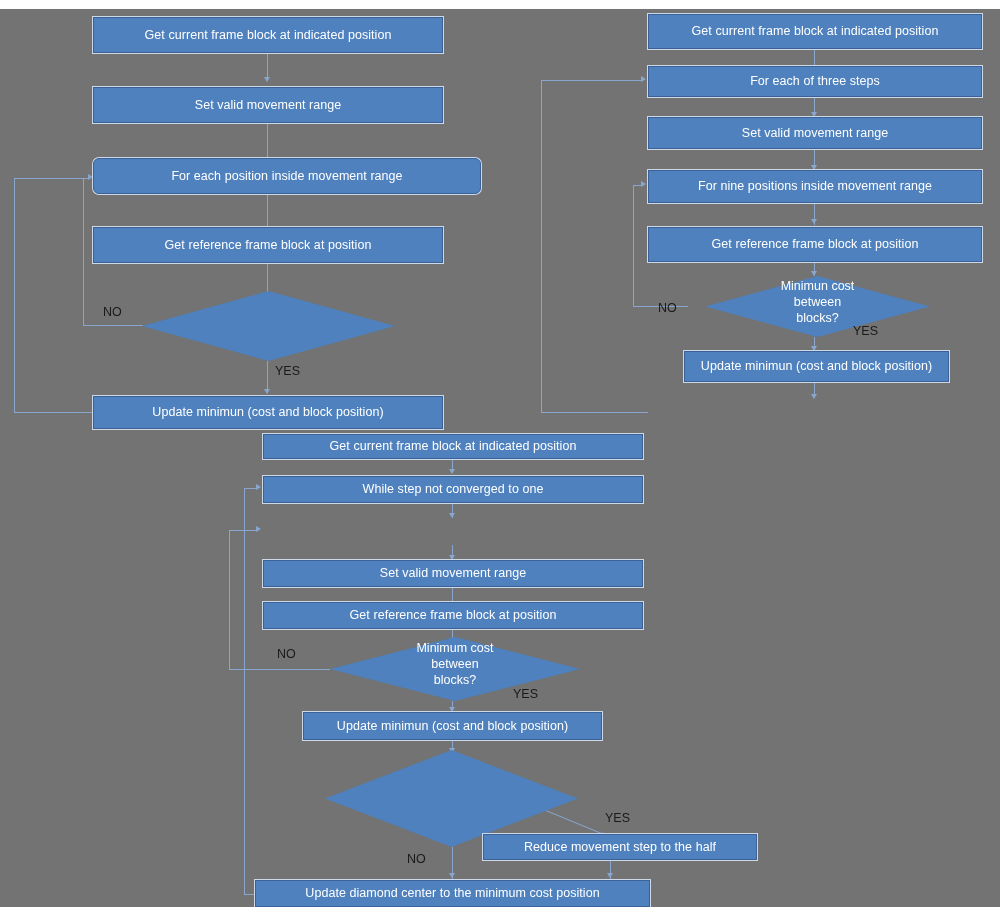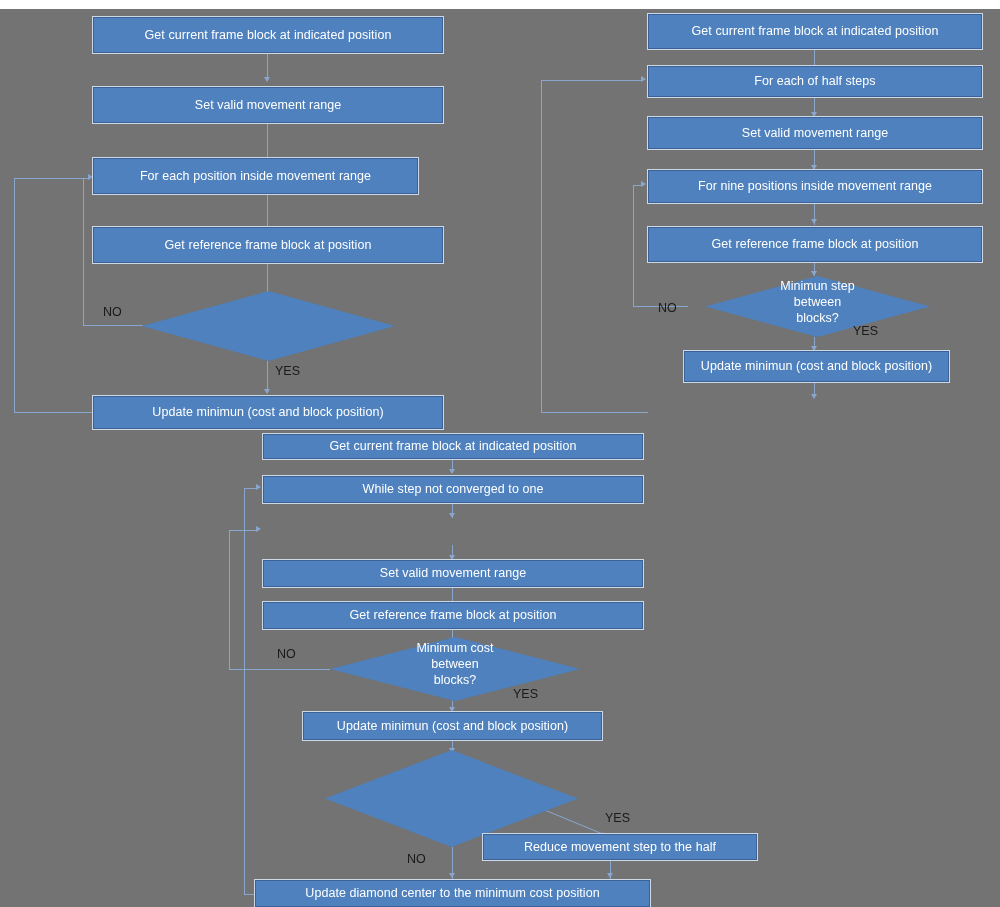--- a/index.html
+++ b/index.html
@@ -117,21 +117,21 @@
   <div class="arrow-r" style="left:88px;top:165px;"></div>
 
   <div class="ln lnh" style="left: 14px; top: 403px; width: 79px; background: rgb(137, 167, 206);"></div>
   <div class="ln lnv" style="left: 14px; top: 169px; height: 235px; background: rgb(137, 167, 206);"></div>
   <div class="ln lnh" style="left: 14px; top: 169px; width: 76px; background: rgb(137, 167, 206);"></div>
 
   <div class="box" style="left: 93px; top: 8px; width: 350px; height: 36px; background: rgb(78, 129, 189); border-color: rgb(58, 98, 152); color: rgb(255, 255, 255);">Get current frame block at indicated position</div>
 
   <div class="box" style="left: 93px; top: 78px; width: 350px; height: 36px; background: rgb(78, 129, 189); border-color: rgb(58, 98, 152); color: rgb(255, 255, 255);">Set valid movement range</div>
 
-  <div class="box" style="left: 93px; top: 149px; width: 325px; height: 36px; background: rgb(78, 129, 189); border-color: rgb(58, 98, 152); color: rgb(255, 255, 255);">For each position inside movement range</div>
+  <div class="box" style="left: 93px; top: 149px; width: 388px; height: 36px; background: rgb(78, 129, 189); border-color: rgb(58, 98, 152); color: rgb(255, 255, 255); border-radius: 6px;">For each position inside movement range</div>
 
   <div class="box" style="left: 93px; top: 218px; width: 350px; height: 36px; background: rgb(78, 129, 189); border-color: rgb(58, 98, 152); color: rgb(255, 255, 255);">Get  reference frame block at position</div>
 
   <div class="diamond" style="left:142px;top:282px;width:253px;height:70px;">
     <div class="shape" style="background: rgb(78, 129, 189);"></div>
     <div class="dtext" style="top:18px;">
     </div>
   </div>
 
   <div class="lbl" style="left: 103px; top: 296px; color: rgb(26, 26, 26);">NO</div>
@@ -164,32 +164,32 @@
   <div class="ln lnh" style="left: 633px; top: 176px; width: 9px; background: rgb(137, 167, 206);"></div>
   <div class="arrow-r" style="left:641px;top:172px;"></div>
 
   <div class="ln lnh" style="left: 541px; top: 403px; width: 107px; background: rgb(137, 167, 206);"></div>
   <div class="ln lnv" style="left: 541px; top: 71px; height: 333px; background: rgb(137, 167, 206);"></div>
   <div class="ln lnh" style="left: 541px; top: 71px; width: 101px; background: rgb(137, 167, 206);"></div>
   <div class="arrow-r" style="left:641px;top:67px;"></div>
 
   <div class="box" style="left: 648px; top: 5px; width: 334px; height: 35px; background: rgb(78, 129, 189); border-color: rgb(58, 98, 152); color: rgb(255, 255, 255);">Get  current frame block at indicated position</div>
 
-  <div class="box" style="left: 648px; top: 57px; width: 334px; height: 31px; background: rgb(78, 129, 189); border-color: rgb(58, 98, 152); color: rgb(255, 255, 255);">For each of half steps</div>
+  <div class="box" style="left: 648px; top: 57px; width: 334px; height: 31px; background: rgb(78, 129, 189); border-color: rgb(58, 98, 152); color: rgb(255, 255, 255);">For each of three steps</div>
 
   <div class="box" style="left: 648px; top: 108px; width: 334px; height: 32px; background: rgb(78, 129, 189); border-color: rgb(58, 98, 152); color: rgb(255, 255, 255);">Set valid movement range</div>
 
   <div class="box" style="left: 648px; top: 161px; width: 334px; height: 33px; background: rgb(78, 129, 189); border-color: rgb(58, 98, 152); color: rgb(255, 255, 255);">For nine positions inside movement range</div>
 
   <div class="box" style="left: 648px; top: 218px; width: 334px; height: 35px; background: rgb(78, 129, 189); border-color: rgb(58, 98, 152); color: rgb(255, 255, 255);">Get  reference frame block at position</div>
 
   <div class="diamond" style="left:705px;top:267px;width:225px;height:61px;">
     <div class="shape" style="background: rgb(78, 129, 189);"></div>
     <div class="dtext" style="top:2px;">
-      <div>Minimun step</div>
+      <div>Minimun cost</div>
       <div>between</div>
       <div>blocks?</div>
     </div>
   </div>
 
   <div class="lbl" style="left: 658px; top: 292px; color: rgb(26, 26, 26);">NO</div>
   <div class="lbl" style="left: 853px; top: 315px; color: rgb(26, 26, 26);">YES</div>
 
   <div class="box" style="left: 684px; top: 342px; width: 265px; height: 31px; background: rgb(78, 129, 189); border-color: rgb(58, 98, 152); color: rgb(255, 255, 255);">Update minimun (cost and block position)</div>
 

